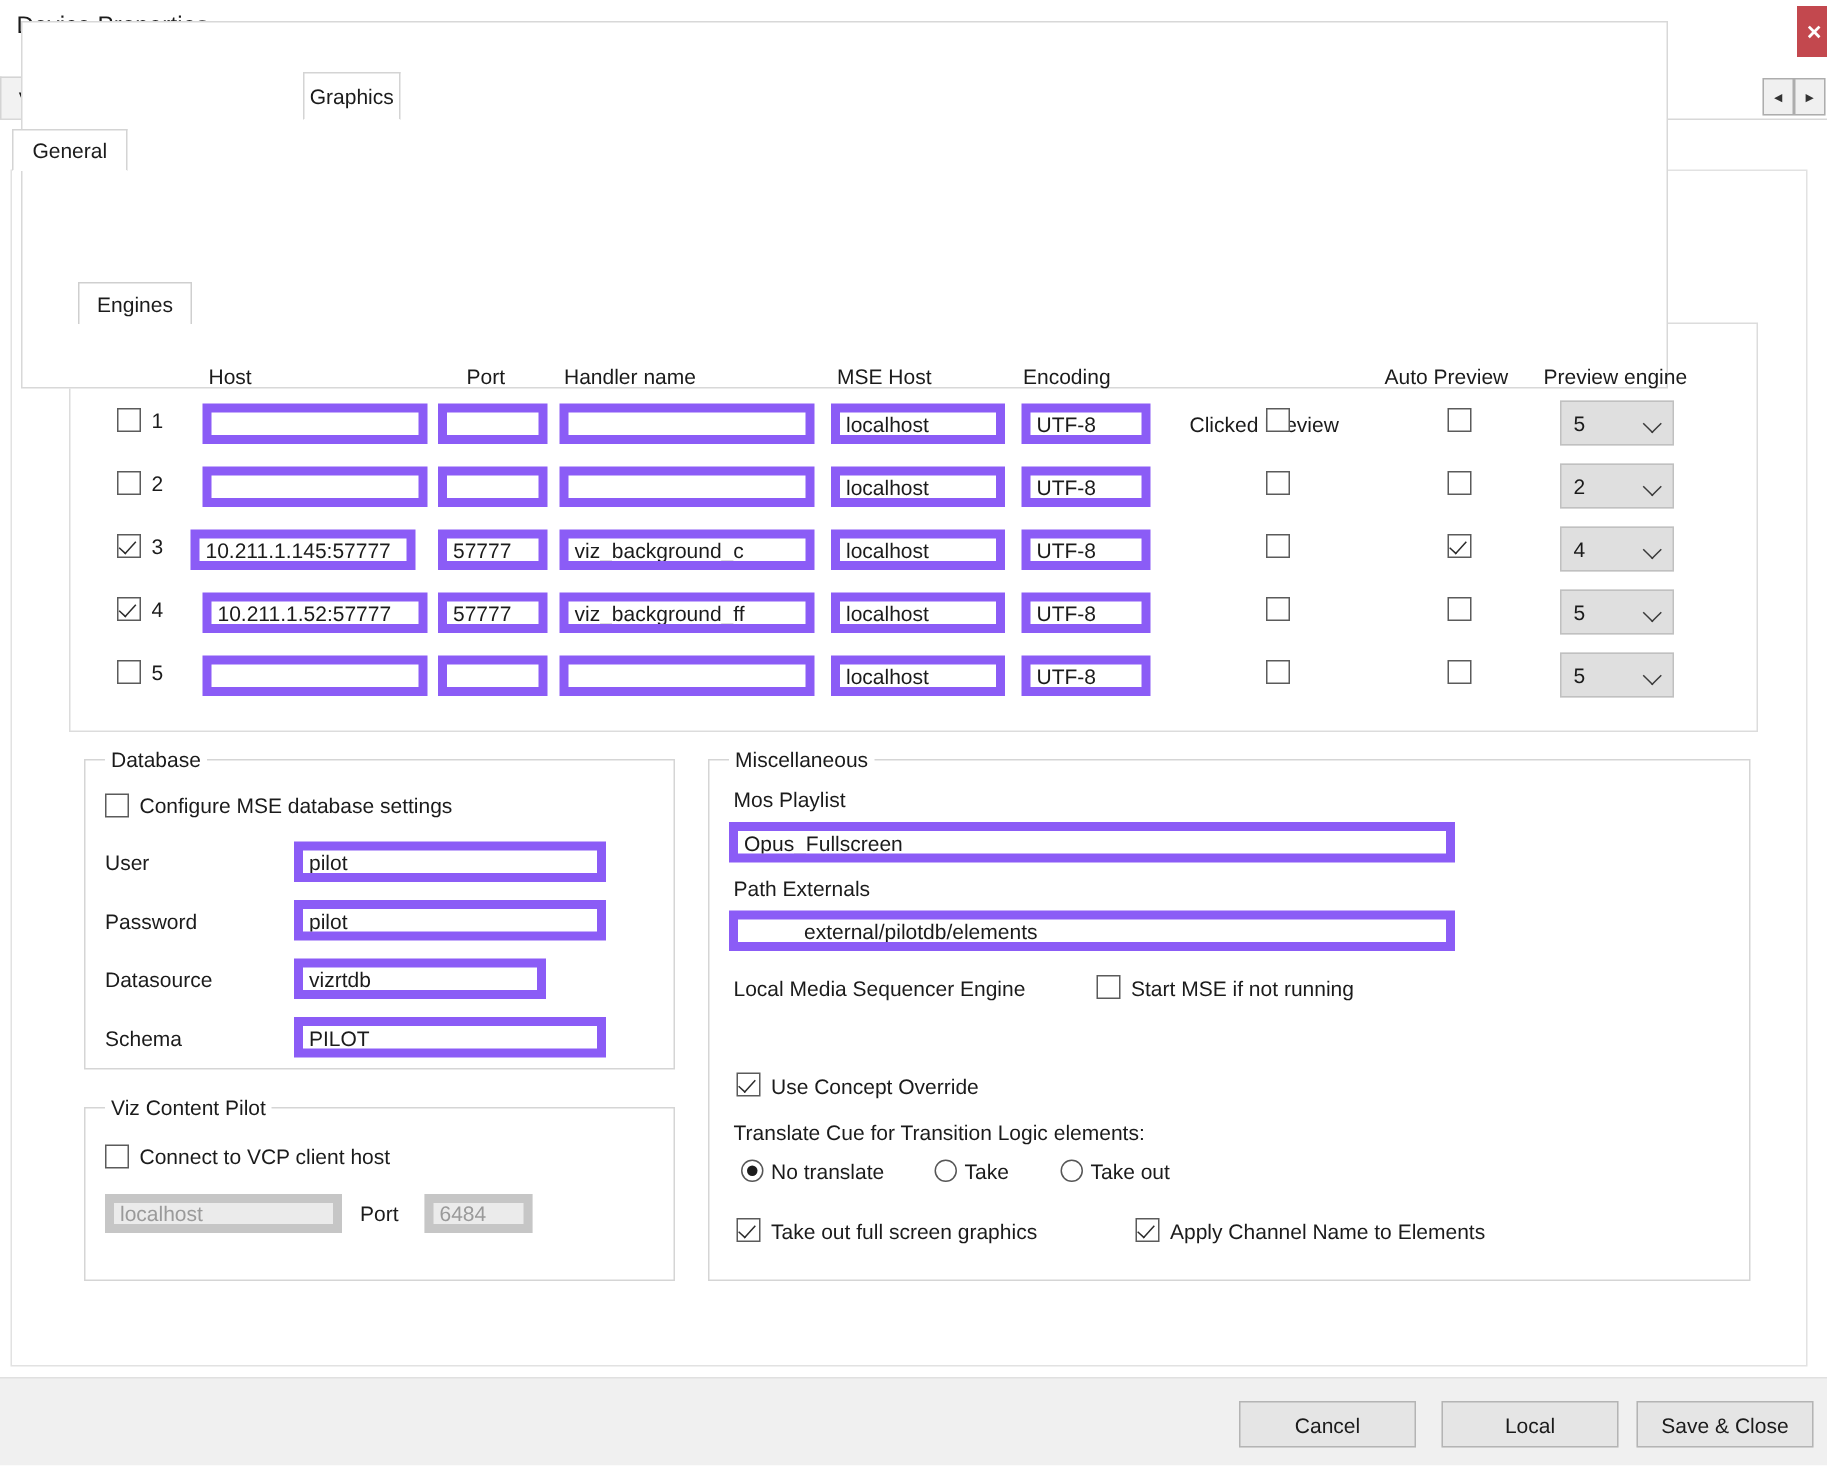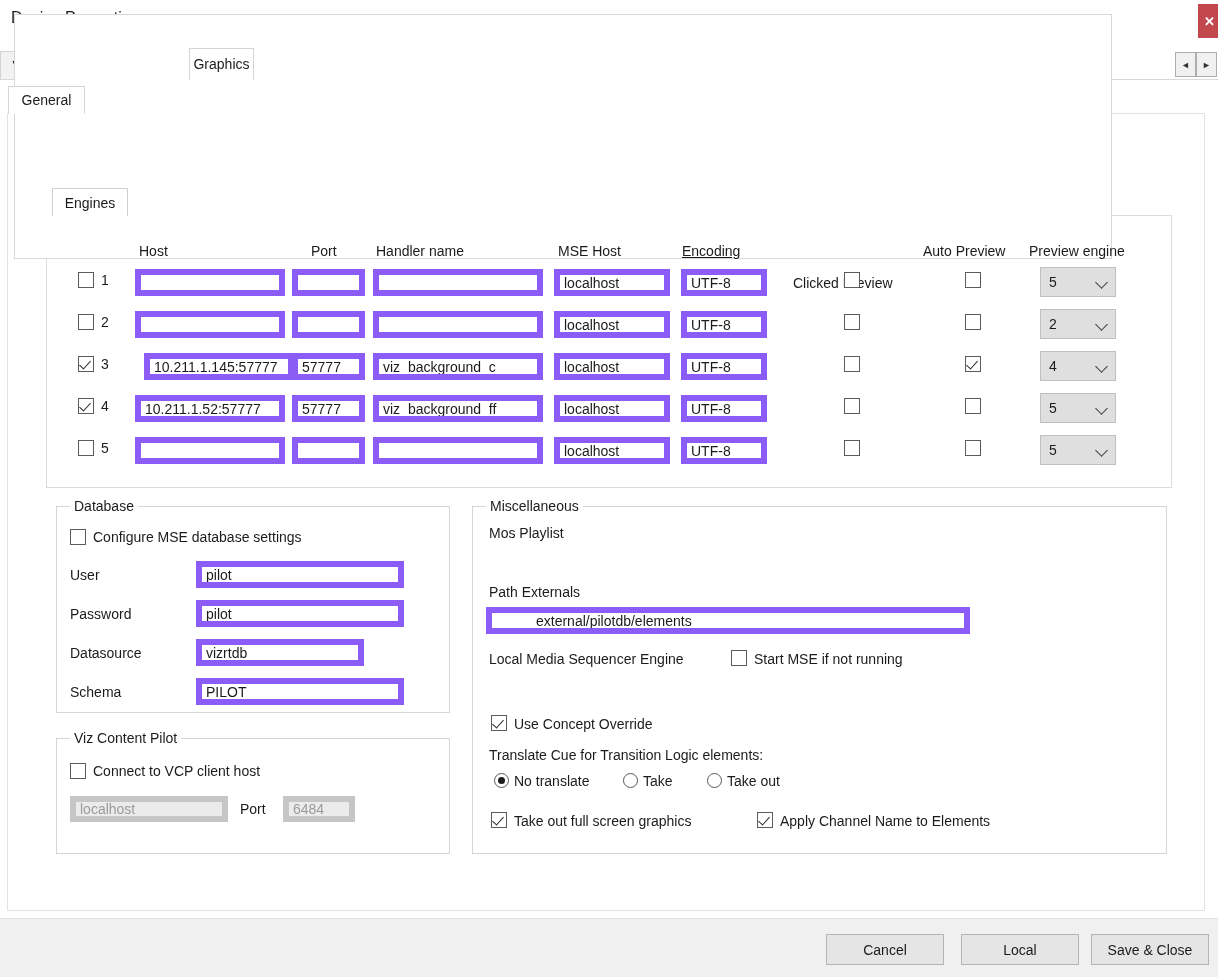--- a/index.html
+++ b/index.html
@@ -180,21 +180,21 @@
     </div>
   </div>
 
   <div class="tabstrip" id="tabstrip">
       <div class="tab" style="left: 0px; width: 101px;">
         <span>Vision Mixer</span>
       </div>
       <div class="tab" style="left: 100px; width: 108px;">
         <span>Video Servers</span>
       </div>
-      <div class="tab selected" style="left: 189px; width: 65px;">
+      <div class="tab selected" style="left: 202px; width: 65px;">
         <span>Graphics</span>
       </div>
       <div class="tab" style="left: 271px; width: 55px;">
         <span>Audio</span>
       </div>
       <div class="tab" style="left: 325px; width: 136px;">
         <span>Camera Robotics</span>
       </div>
       <div class="tab" style="left: 460px; width: 97px;">
         <span>Light Control</span>
@@ -248,21 +248,21 @@
     <span>Engines</span>
   </div>
   <div class="engines-panel"></div>
   <div class="engines-inner"></div>
 
   <div id="engines-layer">
       <div class="colhdr" style="left: 139px; top: 243px;">Host</div>
       <div class="colhdr" style="left: 311px; top: 243px;">Port</div>
       <div class="colhdr" style="left: 376px; top: 243px;">Handler name</div>
       <div class="colhdr" style="left: 558px; top: 243px;">MSE Host</div>
-      <div class="colhdr" style="left: 682px; top: 243px; text-decoration: underline;">Encoding</div>
+      <div class="colhdr" style="left: 682px; top: 243px;">Encoding</div>
       <div class="colhdr" style="left: 793px; top: 243px; margin-top: 32px;">Clicked Preview</div>
       <div class="colhdr" style="left: 923px; top: 243px;">Auto Preview</div>
       <div class="colhdr" style="left: 1029px; top: 243px;">Preview engine</div>
       <div class="cbx" style="left: 78px; top: 272px;"></div>
       <div class="rownum" style="left: 101px; top: 272px;">1</div>
       <input class="tinput" style="left: 135px; top: 269px; width: 150px; height: 27px;">
       <input class="tinput" style="left: 292px; top: 269px; width: 73px; height: 27px;">
       <input class="tinput" style="left: 373px; top: 269px; width: 170px; height: 27px;">
       <input class="tinput" value="localhost" style="left: 554px; top: 269px; width: 116px; height: 27px;">
       <input class="tinput" value="UTF-8" style="left: 681px; top: 269px; width: 86px; height: 27px;">
@@ -280,21 +280,21 @@
       <input class="tinput" value="localhost" style="left: 554px; top: 311px; width: 116px; height: 27px;">
       <input class="tinput" value="UTF-8" style="left: 681px; top: 311px; width: 86px; height: 27px;">
       <div class="cbx" style="left: 844px; top: 314px;"></div>
       <div class="cbx" style="left: 965px; top: 314px;"></div>
       <div class="combo" style="left: 1040px; top: 309px; width: 76px; height: 30px; background: rgb(223, 223, 223); border-color: rgb(192, 192, 192);">
         <span class="ctext">2</span>
         <span class="carrow"></span>
       </div>
       <div class="cbx checked" style="left: 78px; top: 356px;"></div>
       <div class="rownum" style="left: 101px; top: 356px;">3</div>
-      <input class="tinput" value="10.211.1.145:57777" style="left: 144px; top: 353px; width: 150px; height: 27px;">
+      <input class="tinput" value="10.211.1.145:57777" style="left: 127px; top: 353px; width: 150px; height: 27px;">
       <input class="tinput" value="57777" style="left: 292px; top: 353px; width: 73px; height: 27px;">
       <input class="tinput" value="viz_background_c" style="left: 373px; top: 353px; width: 170px; height: 27px;">
       <input class="tinput" value="localhost" style="left: 554px; top: 353px; width: 116px; height: 27px;">
       <input class="tinput" value="UTF-8" style="left: 681px; top: 353px; width: 86px; height: 27px;">
       <div class="cbx" style="left: 844px; top: 356px;"></div>
       <div class="cbx checked" style="left: 965px; top: 356px;"></div>
       <div class="combo" style="left: 1040px; top: 351px; width: 76px; height: 30px; background: rgb(223, 223, 223); border-color: rgb(192, 192, 192);">
         <span class="ctext">4</span>
         <span class="carrow"></span>
       </div>
@@ -351,20 +351,21 @@
   <div class="cbx-label" style="left:93px; top:763px;">Connect to VCP client host</div>
 
   <input class="tinput disabled" style="left: 70px; top: 796px; width: 158px; height: 26px;" disabled="" value="localhost">
   <div class="flabel" style="left:240px; top:801px;">Port</div>
   <input class="tinput disabled" style="left: 283px; top: 796px; width: 72px; height: 26px;" disabled="" value="6484">
 
   <div class="gbox" style="left:472px; top:506px; width:695px; height:348px;"></div>
   <div class="gbox-title" style="left:486px; top:498px;">Miscellaneous</div>
 
   <div class="flabel" style="left:489px; top:525px;">Mos Playlist</div>
+  <input class="tinput" style="left: 486px; top: 548px; width: 484px; height: 27px;" value="Opus_Fullscreen">
 
   <div class="flabel" style="left:489px; top:584px;">Path Externals</div>
   <input class="tinput" style="left: 486px; top: 607px; width: 484px; height: 27px; padding-left: 44px;" value="external/pilotdb/elements">
 
   <div class="flabel" style="left:489px; top:651px;">Local Media Sequencer Engine</div>
   <div class="cbx" style="left:731px; top:650px;"></div>
   <div class="cbx-label" style="left:754px; top:651px;">Start MSE if not running</div>
 
   <div class="cbx checked" style="left:491px; top:715px;"></div>
   <div class="cbx-label" style="left:514px; top:716px;">Use Concept Override</div>

